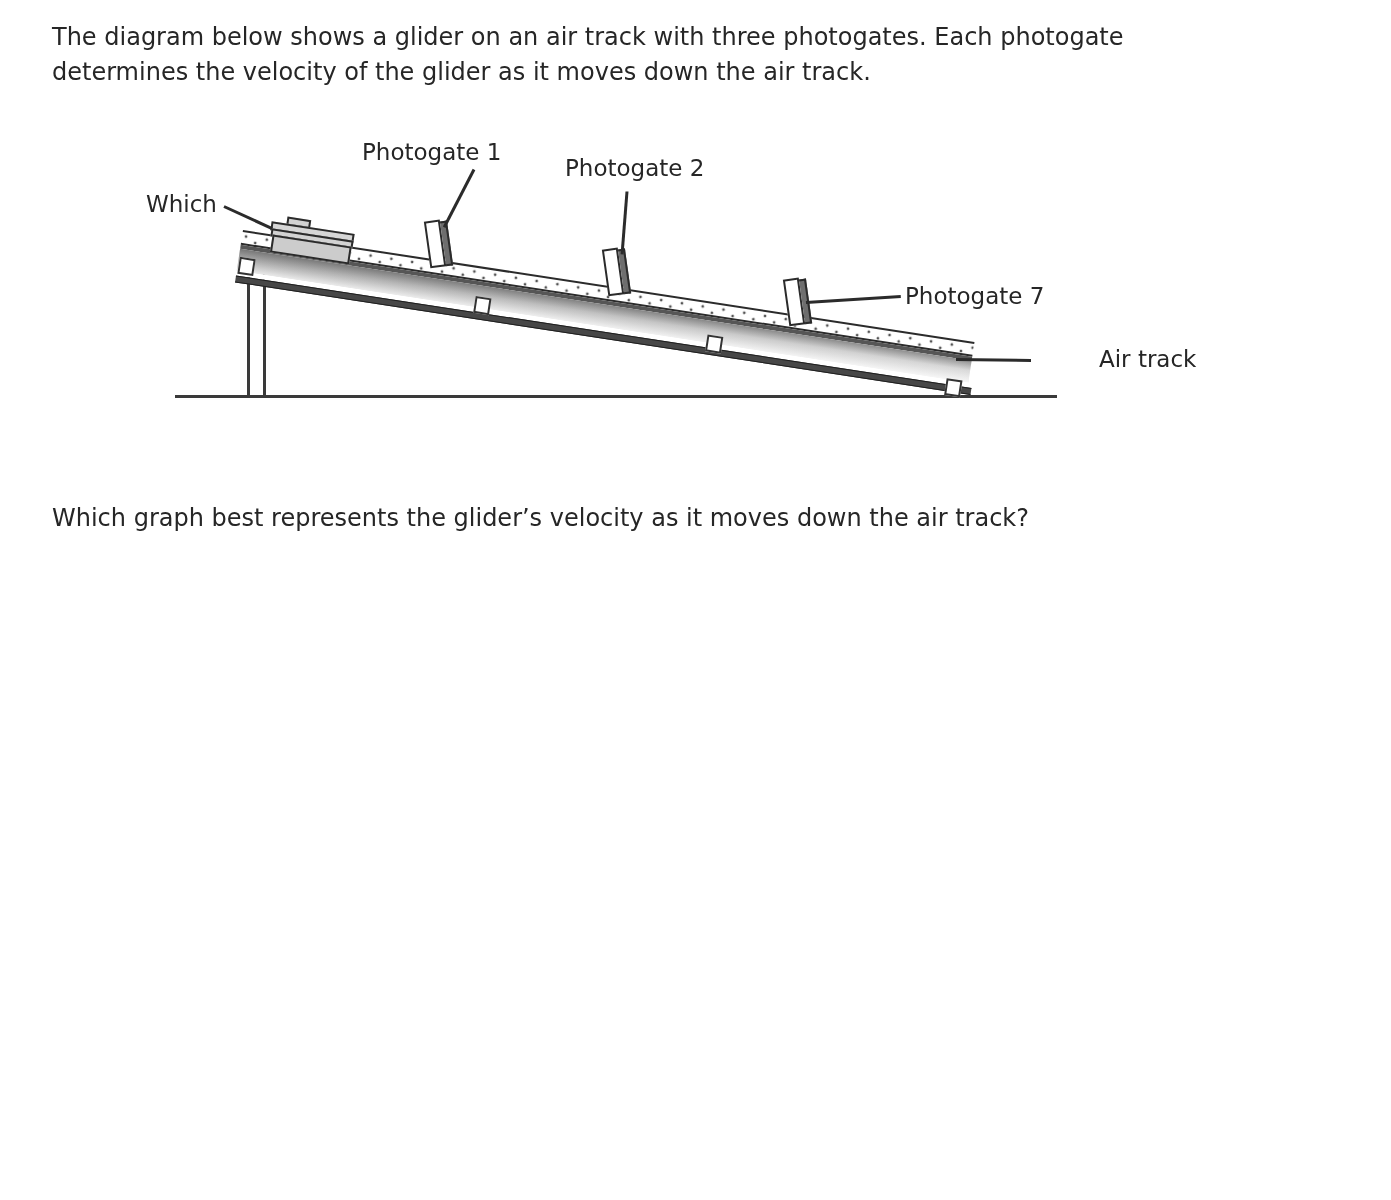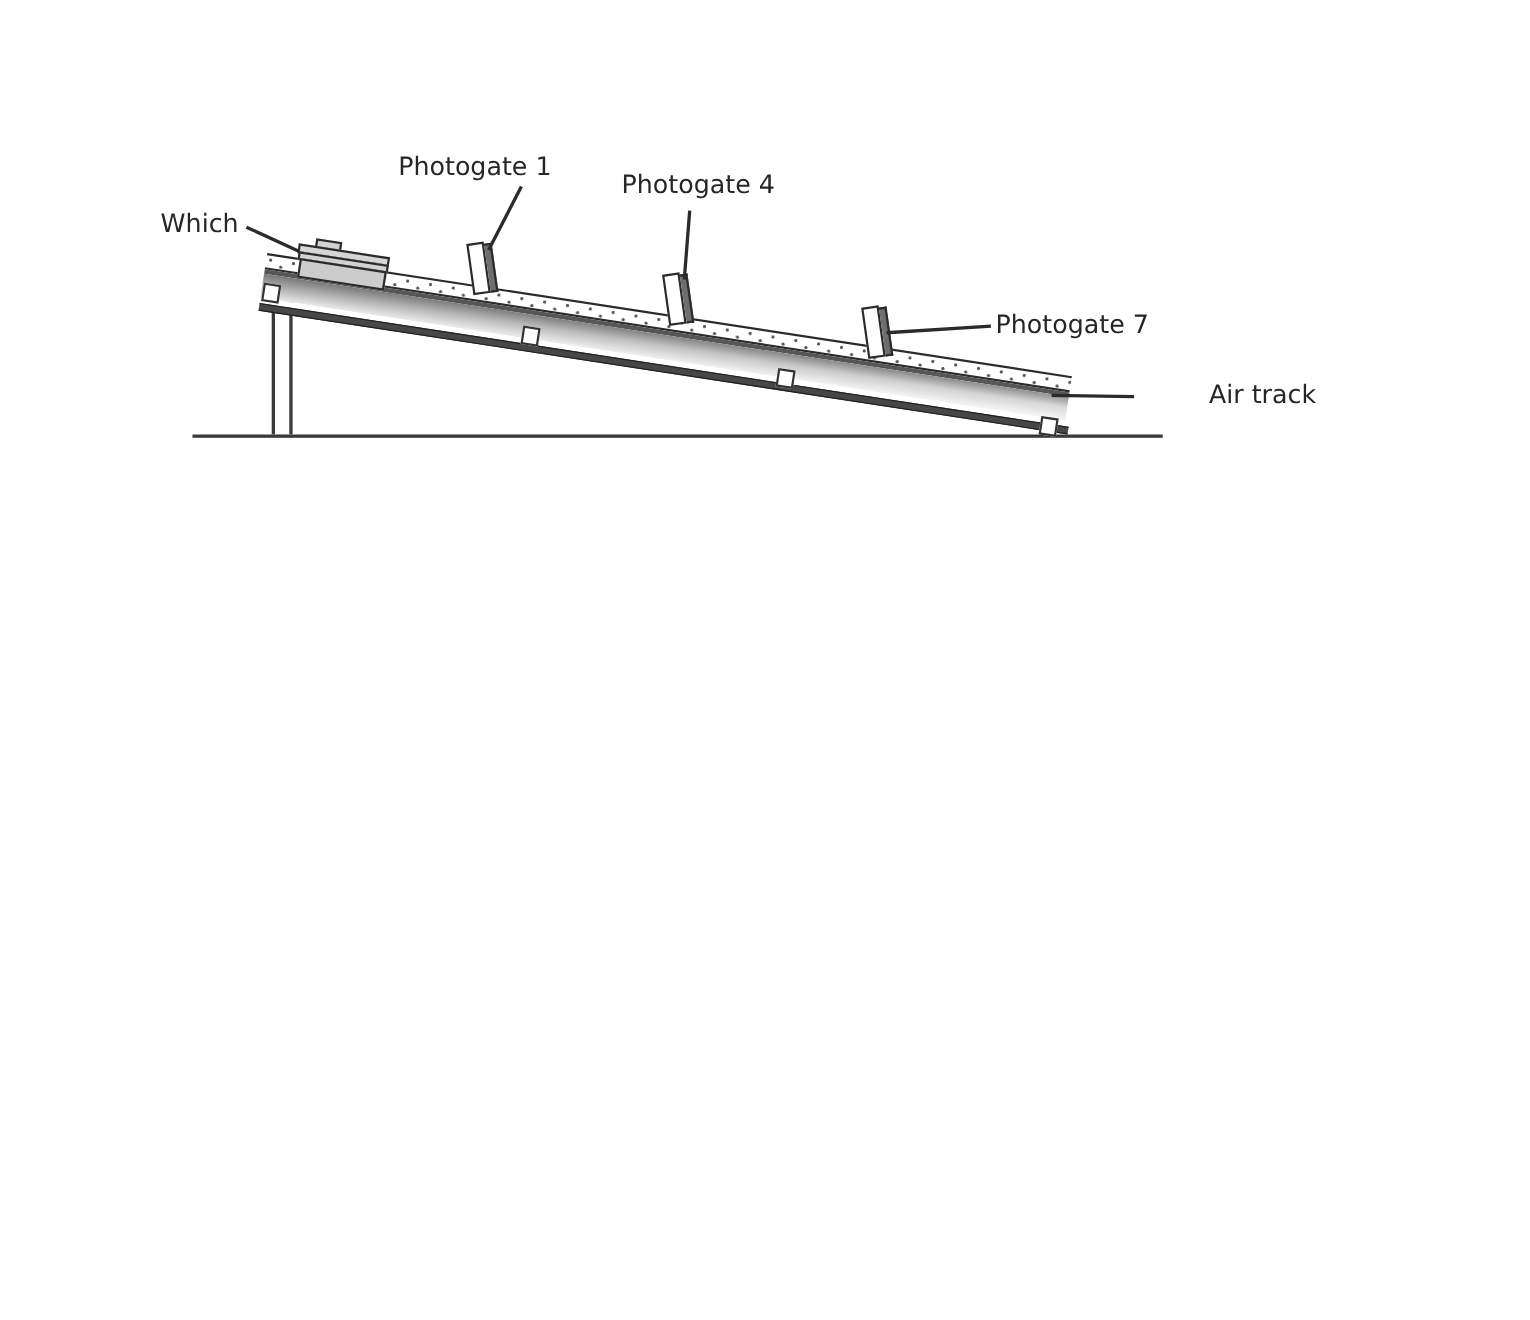--- a/index.html
+++ b/index.html
@@ -133,20 +133,24 @@
   .lead-pg1{left:474px;top:168px;width:65px;transform:rotate(117.3deg);}
   .lead-pg2{left:627px;top:190px;width:63px;transform:rotate(94.5deg);}
   .lead-pg3{left:806px;top:301px;width:95px;transform:rotate(-3.6deg);}
   .lead-airtrack{left:956px;top:358px;width:75px;transform:rotate(0.8deg);}
 </style>
 </head>
 <body>
 
 <div class="page">
 
+  <div class="intro">
+    <div>The diagram below shows a glider on an air track with three photogates. Each photogate</div>
+    <div>determines the velocity of the glider as it moves down the air track.</div>
+  </div>
 
   <div class="diagram">
 
     <div class="leg"></div>
     <div class="ground"></div>
 
     <div class="track">
       <div class="track-band"></div>
       <div class="track-stripe"></div>
       <div class="track-body"></div>
@@ -179,19 +183,20 @@
     </div>
 
     <div class="leader lead-glider"></div>
     <div class="leader lead-pg1"></div>
     <div class="leader lead-pg2"></div>
     <div class="leader lead-pg3"></div>
     <div class="leader lead-airtrack"></div>
 
     <div class="dlabel lbl-glider">Which</div>
     <div class="dlabel lbl-pg1">Photogate 1</div>
-    <div class="dlabel lbl-pg2">Photogate 4</div>
+    <div class="dlabel lbl-pg2">Photogate 2</div>
     <div class="dlabel lbl-pg3">Photogate 7</div>
     <div class="dlabel lbl-airtrack">Air track</div>
   </div>
 
+  <div class="prompt">Which graph best represents the glider’s velocity as it moves down the air track?</div>
 
 </div>
 
 </body></html>

